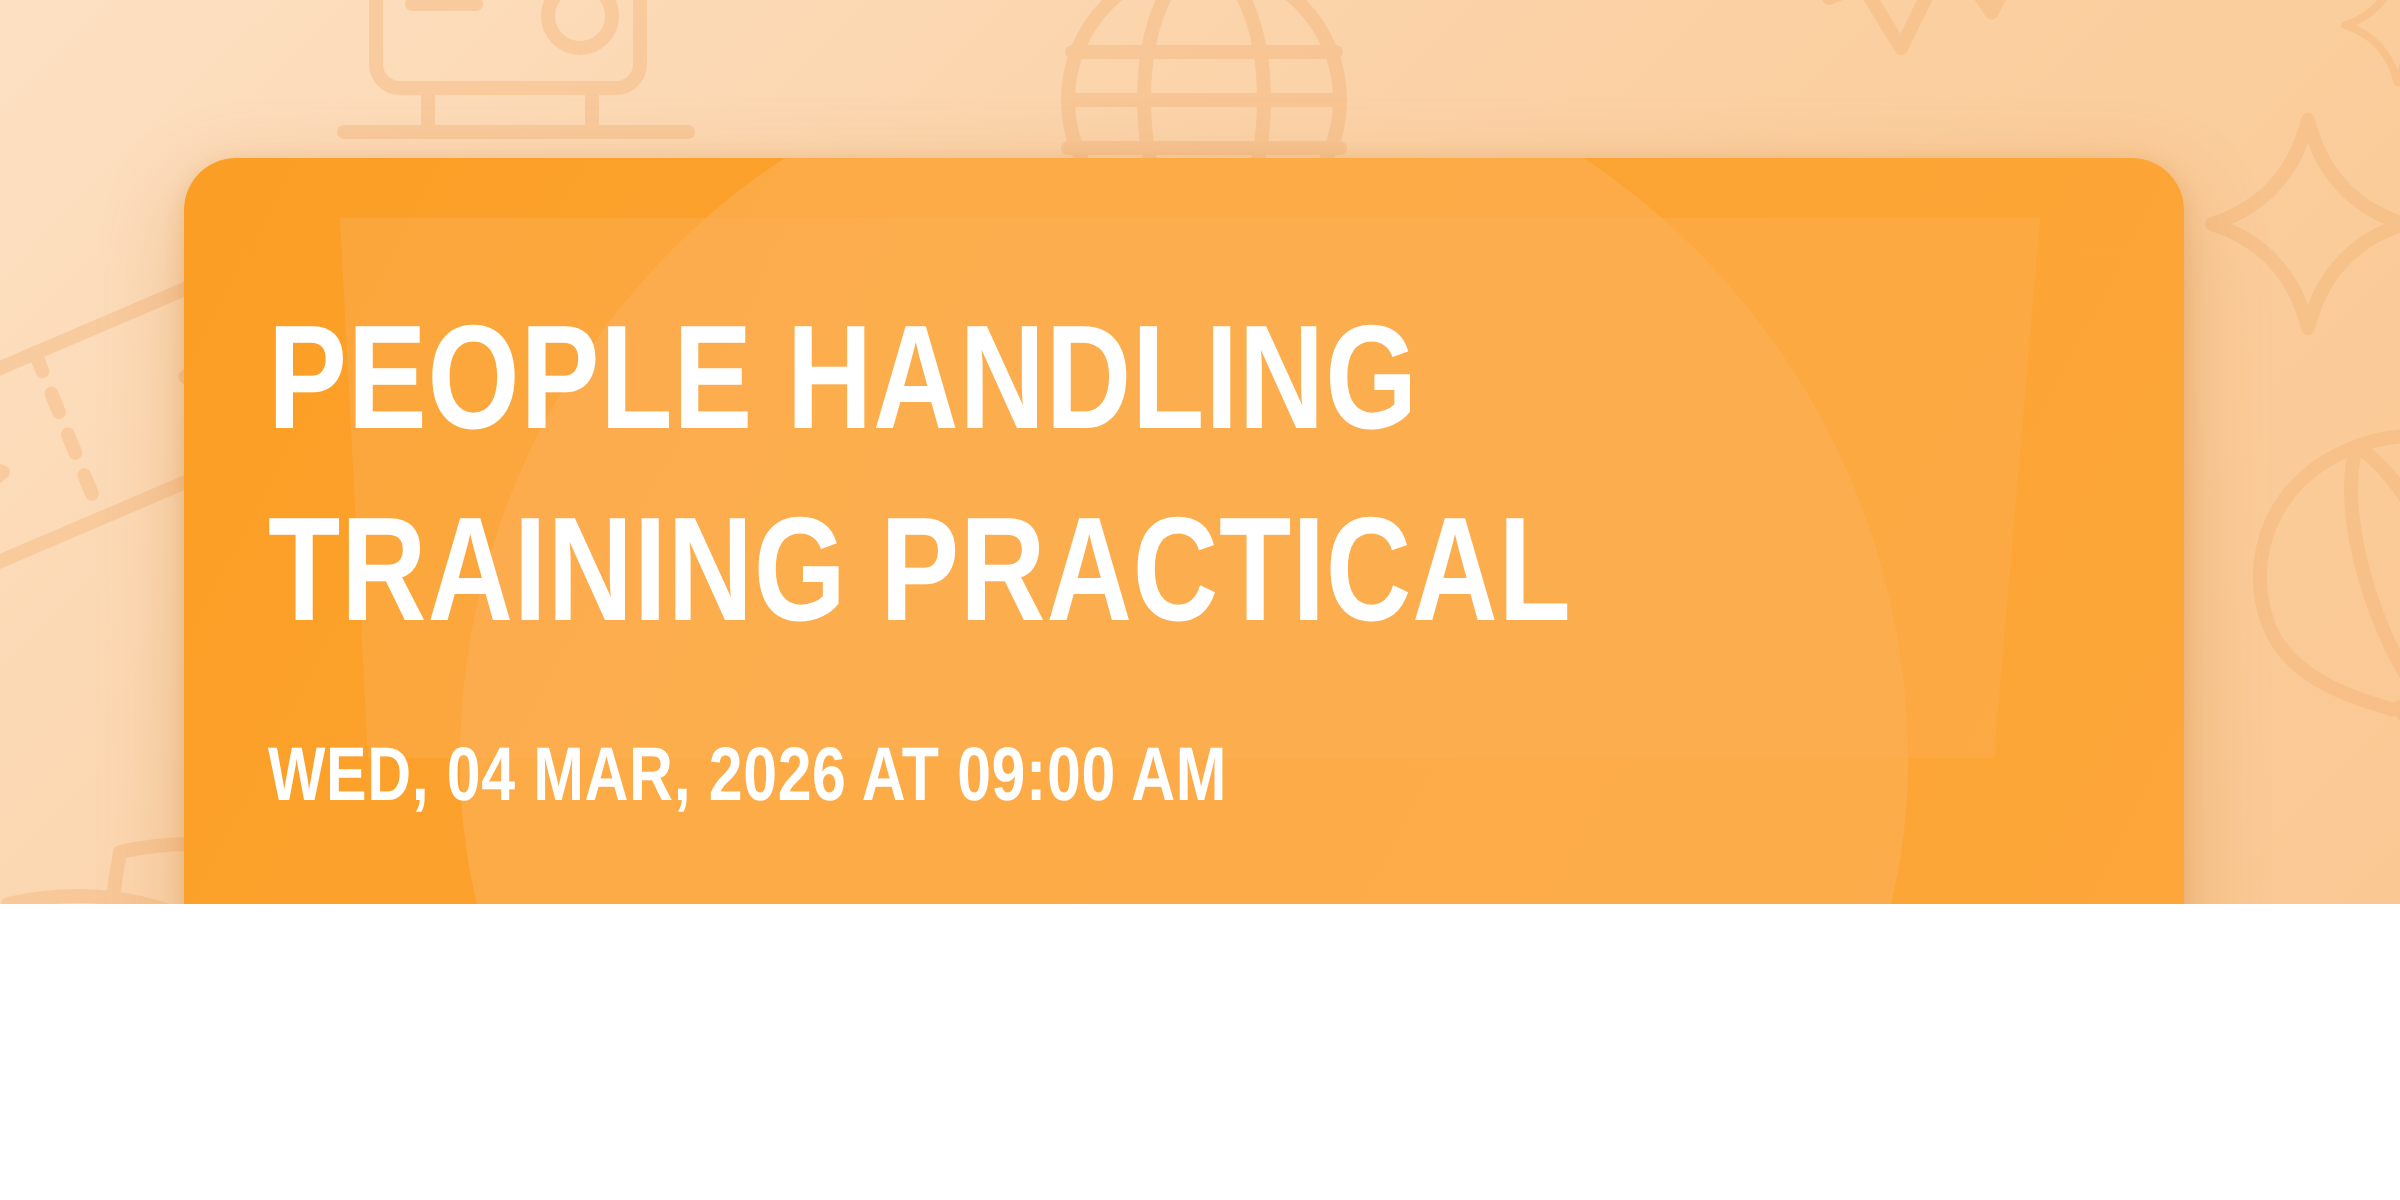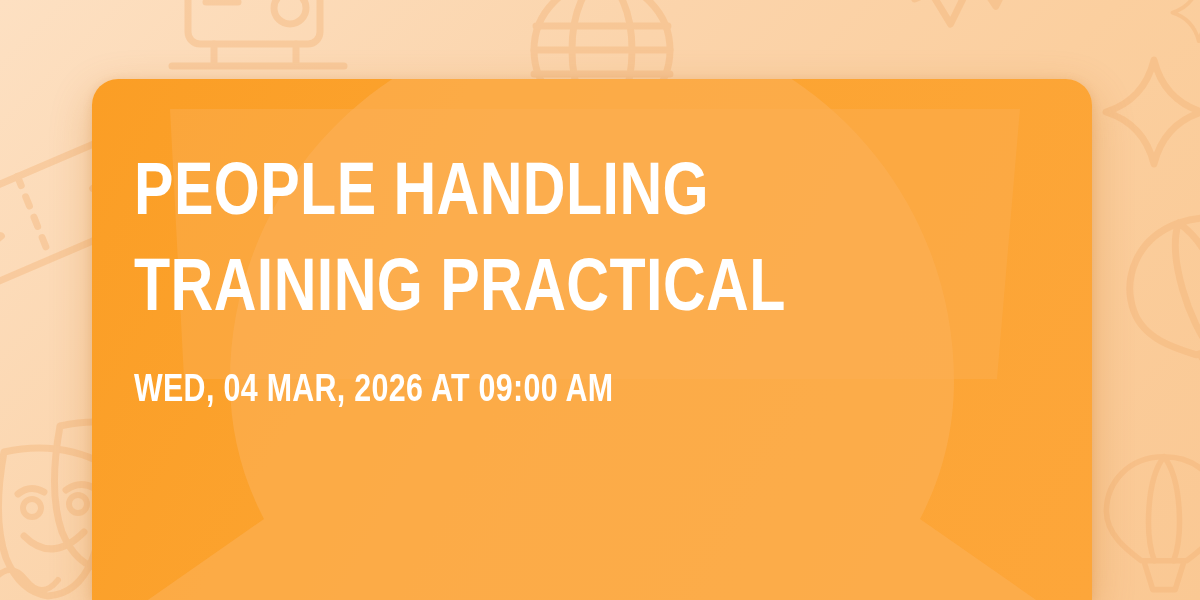--- a/index.html
+++ b/index.html
@@ -7,21 +7,21 @@
 
   html, body {
     width:1200px; height:600px;
     overflow:hidden;
     font-family:"Liberation Sans", sans-serif;
   }
 
   
   #stage {
     position:relative;
-    width:1200px; height:600px;
+    width:1200px; height:452px;
     background:
       linear-gradient(135deg,
         #fde0c2 0%,
         #fbd4ab 38%,
         #fbcf9f 62%,
         #fac893 100%);
     overflow:hidden;
   }
 
   

